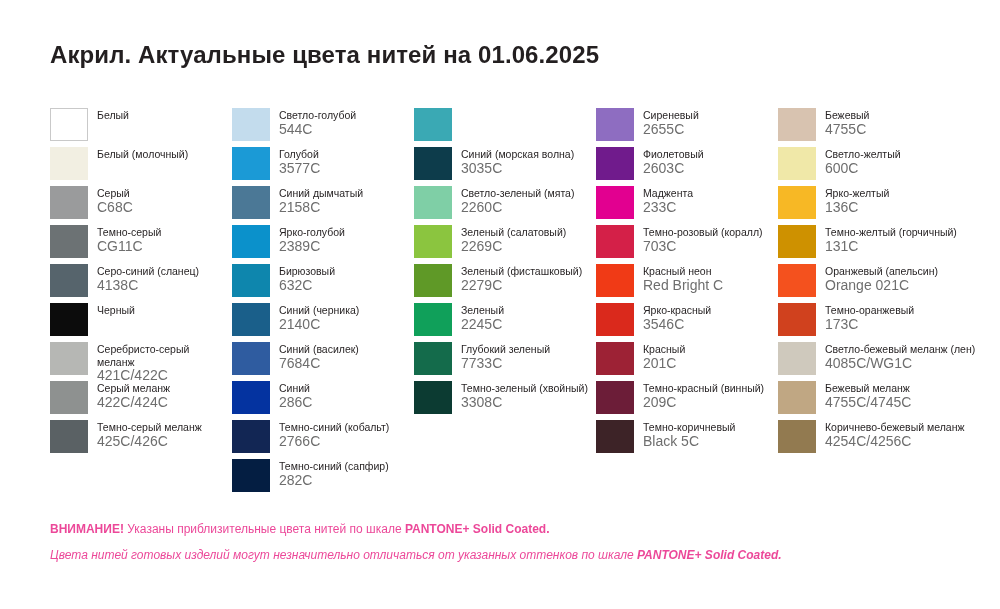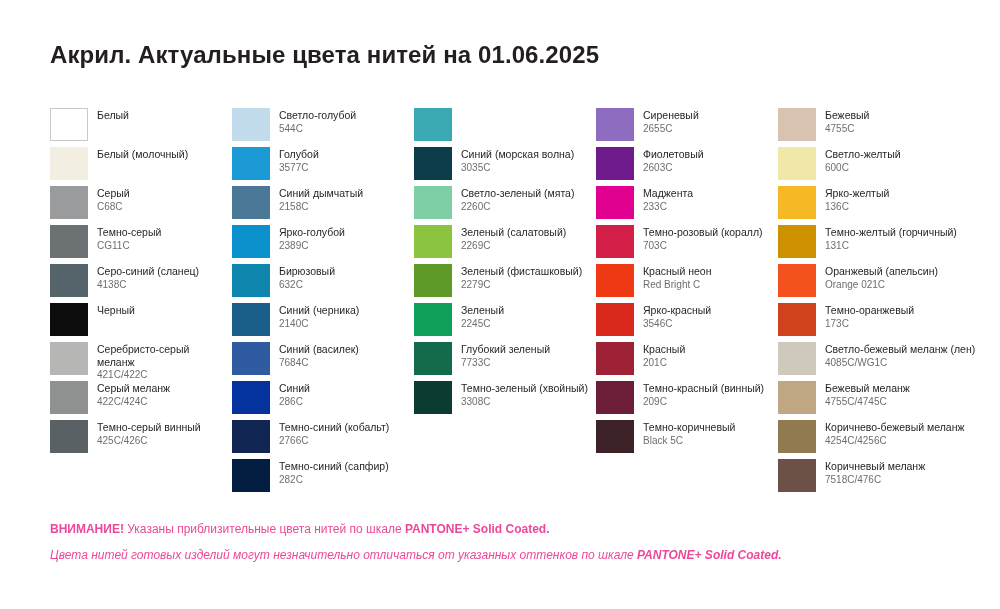--- a/index.html
+++ b/index.html
@@ -69,21 +69,21 @@
     font-size: 10.5px;
     color: #231f20;
     font-weight: normal;
     white-space: nowrap;
   }
   .lbl-name.wrapped {
     white-space: normal;
     width: 120px;
   }
   .lbl-code {
-    font-size: 10px;
+    font-size: 14px;
     color: #6e6e6e;
     margin-top: 1px;
     white-space: nowrap;
   }
   .footer {
     position: absolute;
     left: 50px;
     top: 519px;
     width: 920px;
     font-size: 12px;
@@ -155,21 +155,21 @@
       <div class="swatch-row">
         <div class="chip" style="background:#8e9190"></div>
         <div class="labels">
           <div class="lbl-name">Серый меланж</div>
           <div class="lbl-code">422C/424C</div>
         </div>
       </div>
       <div class="swatch-row">
         <div class="chip" style="background:#5a6164"></div>
         <div class="labels">
-          <div class="lbl-name">Темно-серый винный</div>
+          <div class="lbl-name">Темно-серый меланж</div>
           <div class="lbl-code">425C/426C</div>
         </div>
       </div>
     </div>
 
     <div class="col">
       <div class="swatch-row">
         <div class="chip" style="background:#c3dced"></div>
         <div class="labels">
           <div class="lbl-name">Светло-голубой</div>
@@ -417,27 +417,20 @@
         <div class="labels">
           <div class="lbl-name">Бежевый меланж</div>
           <div class="lbl-code">4755C/4745C</div>
         </div>
       </div>
       <div class="swatch-row">
         <div class="chip" style="background:#927a50"></div>
         <div class="labels">
           <div class="lbl-name">Коричнево-бежевый меланж</div>
           <div class="lbl-code">4254C/4256C</div>
-        </div>
-      </div>
-      <div class="swatch-row">
-        <div class="chip" style="background:#6b5147"></div>
-        <div class="labels">
-          <div class="lbl-name">Коричневый меланж</div>
-          <div class="lbl-code">7518C/476C</div>
         </div>
       </div>
     </div>
 
   </div>
 
   <div class="footer">
     <div class="footer-line1">
       <span class="b">ВНИМАНИЕ!</span><span> Указаны приблизительные цвета нитей по шкале </span><span class="b">PANTONE+ Solid Coated.</span>
     </div>

